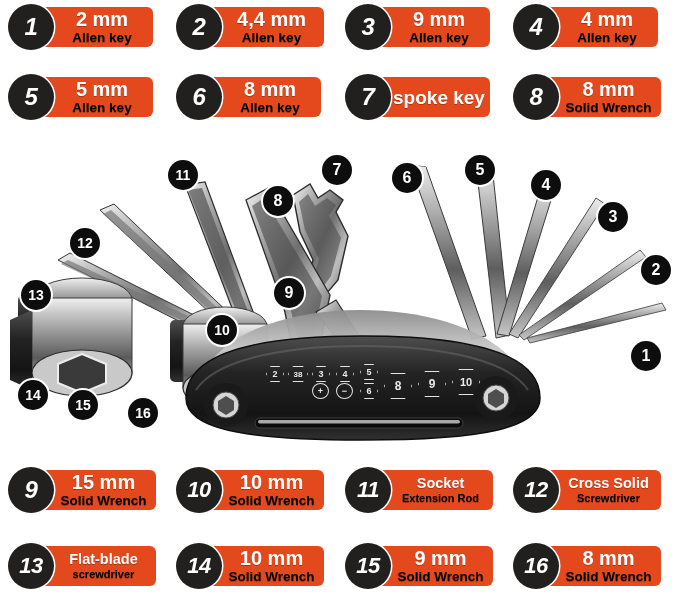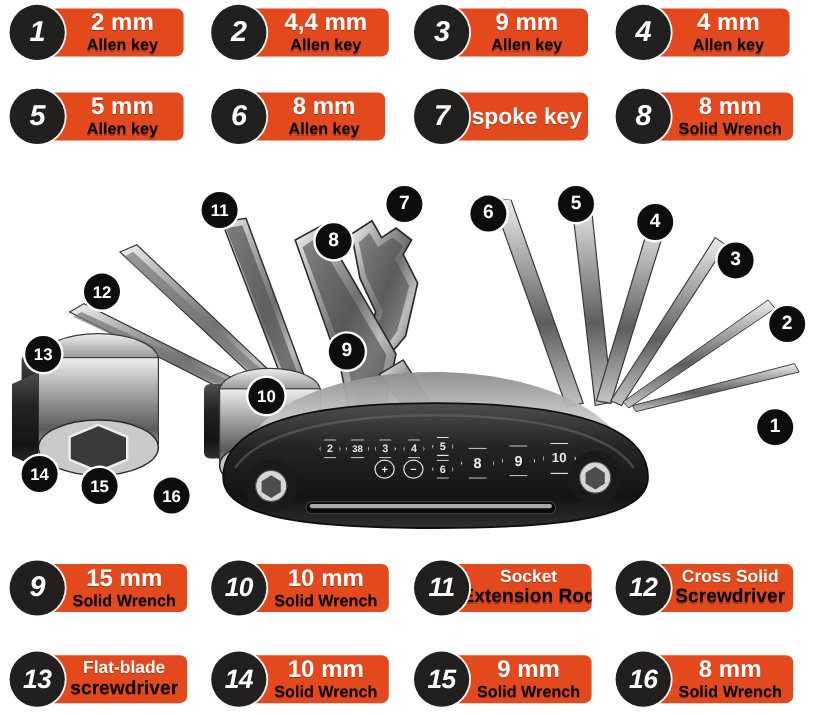--- a/index.html
+++ b/index.html
@@ -71,21 +71,21 @@
     color: #000000;
     font-weight: bold;
     font-size: 13.5px;
     white-space: nowrap;
     margin-top: 2px;
     text-shadow: 0 1px 0 rgba(0,0,0,.28);
     text-align: right;
   }
   
   .badge.even .l1 { font-size: 14.5px; margin-bottom: 1px; text-align: right; }
-  .badge.even .l2 { font-size: 16px; margin-top: 1px; }
+  .badge.even .l2 { font-size: 11px; margin-top: 1px; }
   .badge.single .l1 { font-size: 19px; }
 
   
   #stage {
     position: absolute;
     left: 0;
     top: 140px;
     width: 679px;
     height: 320px;
   }

